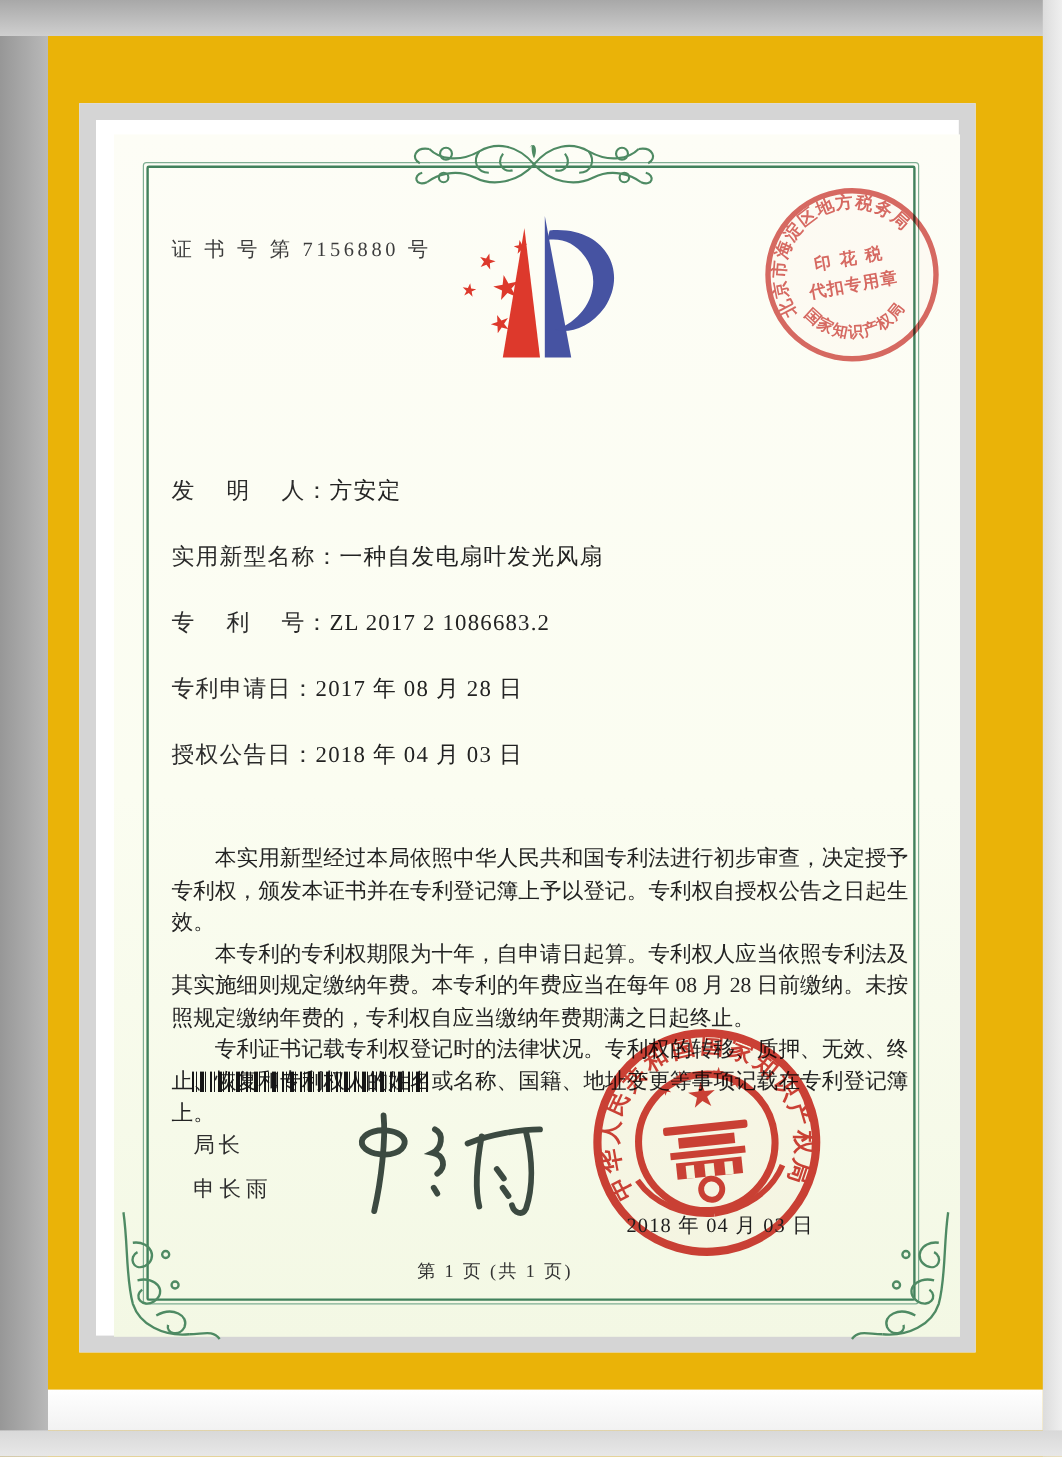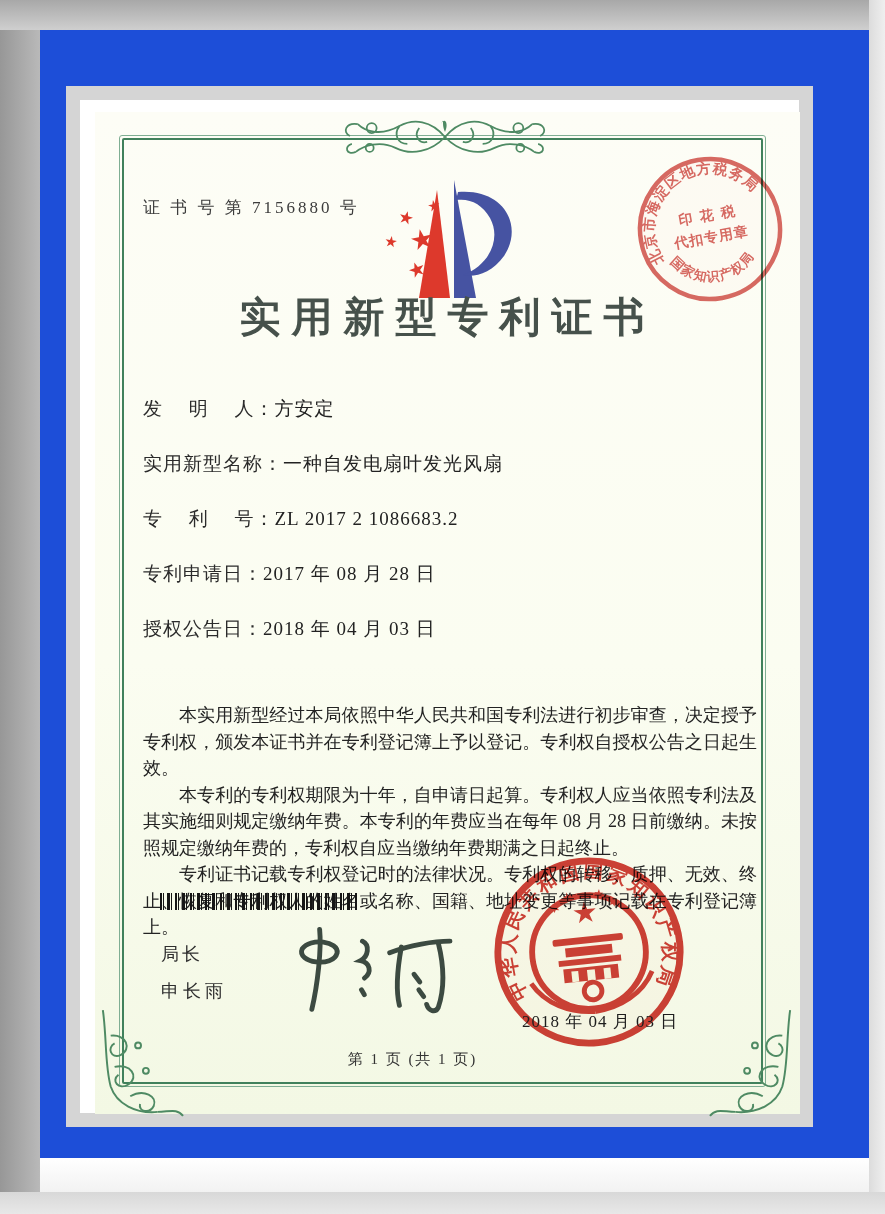--- a/index.html
+++ b/index.html
@@ -1,17 +1,17 @@
 <!DOCTYPE html>
 <html><head>
 <meta charset="utf-8">
 <style>
   html,body{margin:0;padding:0;}
   body{width:885px;height:1214px;background:#cfcfcf;font-family:"Liberation Serif","DejaVu Serif",serif;}
-  .scene{position:relative;width:885px;height:1214px;background:#1d4ed8;overflow:hidden;}
+  .scene{position:relative;width:885px;height:1214px;background:#eab308;overflow:hidden;}
 
   
   .edge{position:absolute;}
   .edge-left{left:0;top:0;bottom:0;width:40px;background:linear-gradient(90deg,#979797,#b9b9b9);}
   .edge-top{left:0;top:0;right:0;height:30px;background:linear-gradient(180deg,#a8a8a8,#cfcfcf);}
   .edge-right{top:0;right:0;bottom:0;width:16px;background:linear-gradient(270deg,#efefef,#dcdcdc);}
   .edge-bottom{left:0;right:0;bottom:0;height:22px;background:linear-gradient(0deg,#e8e8e8,#d8d8d8);}
   .edge-bottom2{left:40px;right:16px;bottom:22px;height:34px;background:linear-gradient(0deg,#f2f2f2,#ffffff);}
 
   
@@ -153,21 +153,20 @@
       </defs>
       <circle cx="75" cy="75" r="70" fill="rgba(255,235,232,0.15)" stroke="#d35550" stroke-width="4.5"></circle>
       <g fill="#d35550" font-size="14.5" font-weight="bold" letter-spacing="1">
         <text><textPath href="#tax-arc-top">北京市海淀区地方税务局</textPath></text>
         <text font-size="13"><textPath href="#tax-arc-bottom">国家知识产权局</textPath></text>
         <text x="75" y="66" text-anchor="middle" font-size="14" letter-spacing="2">印 花 税</text>
         <text x="75" y="88" text-anchor="middle" font-size="14" letter-spacing="1">代扣专用章</text>
       </g>
     </svg>
 
-    <h1 class="title">实用新型专利证书</h1>
 
     <div class="fields">
       <div class="field-row">
         <span class="field-label">发　 明 　人：</span><span class="field-value">方安定</span>
       </div>
       <div class="field-row">
         <span class="field-label">实用新型名称：</span><span class="field-value">一种自发电扇叶发光风扇</span>
       </div>
       <div class="field-row">
         <span class="field-label">专　 利 　号：</span><span class="field-value">ZL 2017 2 1086683.2</span>

